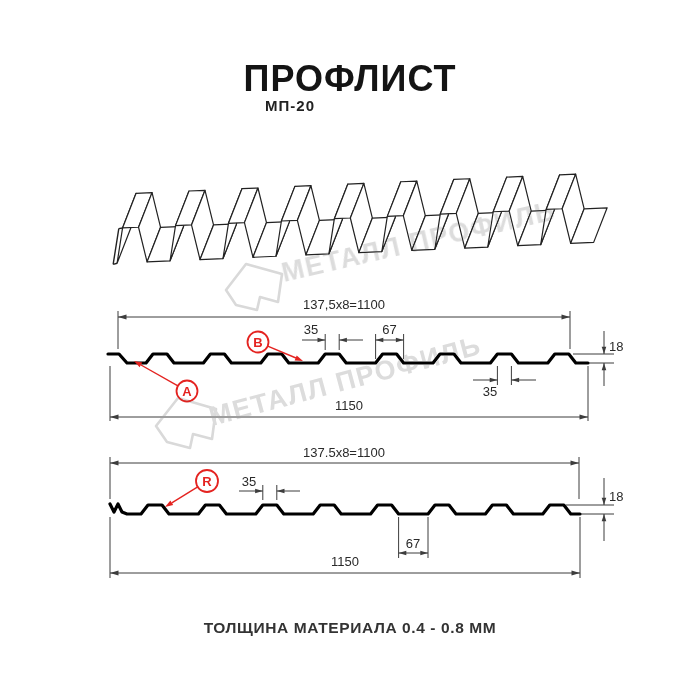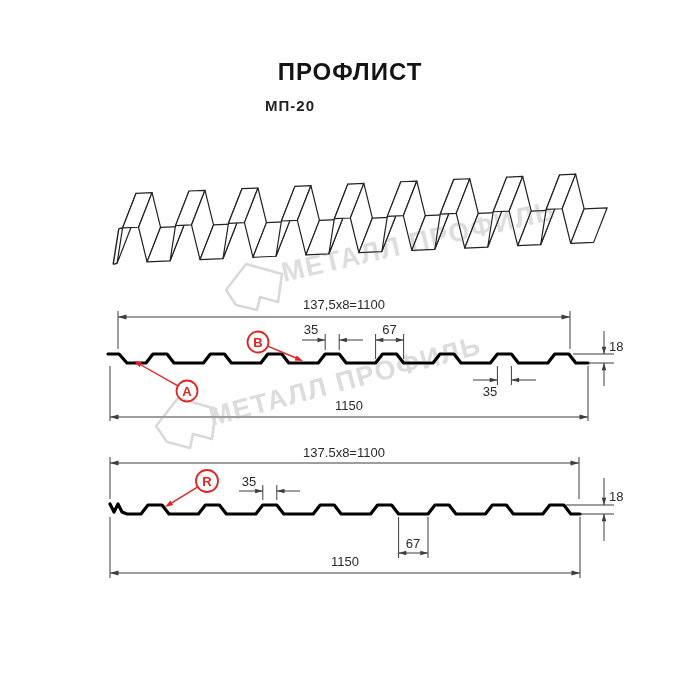--- a/index.html
+++ b/index.html
@@ -1,19 +1,19 @@
 <!DOCTYPE html>
 <html><head>
 <meta charset="utf-8">
 <style>
   html,body{margin:0;padding:0;background:#fff;}
   #page{position:relative;width:700px;height:700px;background:#fff;overflow:hidden;
         font-family:"Liberation Sans",sans-serif;}
   .page-title{position:absolute;top:58px;left:0;width:700px;text-align:center;
-        font-size:24px;font-weight:800;letter-spacing:1px;color:#141414;}
+        font-size:36px;font-weight:800;letter-spacing:1px;color:#141414;}
   .page-subtitle{position:absolute;top:97px;left:0;width:580px;text-align:center;
         font-size:15px;font-weight:600;letter-spacing:1px;color:#222;}
   .page-footer{position:absolute;top:619px;left:0;width:700px;text-align:center;
         font-size:15.5px;font-weight:600;letter-spacing:0.6px;color:#333;}
   svg{position:absolute;top:0;left:0;}
   .dimtxt{font-size:13px;fill:#2a2a2a;}
   .redtxt{font-size:13px;font-weight:bold;fill:#e42320;}
   .wmtxt{font-size:27px;font-weight:bold;letter-spacing:1.5px;fill:#dcdcdc;}
 </style>
 </head>
@@ -127,13 +127,14 @@
     <g style="mix-blend-mode:darken">
       <polygon transform="translate(226,264)" points="0,26 20,0 56,10 52,38 34,33 31,46 10,41" fill="none" stroke="#d9d9d9" stroke-width="2.6" stroke-linejoin="round"></polygon>
       <text class="wmtxt" transform="translate(284,282) rotate(-13)">МЕТАЛЛ ПРОФИЛЬ</text>
     </g>
     <g style="mix-blend-mode:darken">
       <polygon transform="translate(156,398)" points="0,28 22,0 60,11 56,41 37,36 34,50 11,44" fill="none" stroke="#d9d9d9" stroke-width="2.6" stroke-linejoin="round"></polygon>
       <text class="wmtxt" transform="translate(212,426) rotate(-15)">МЕТАЛЛ ПРОФИЛЬ</text>
     </g>
   </svg>
 
+  <div class="page-footer">ТОЛЩИНА МАТЕРИАЛА 0.4 - 0.8 ММ</div>
 </div>
 
 </body></html>

